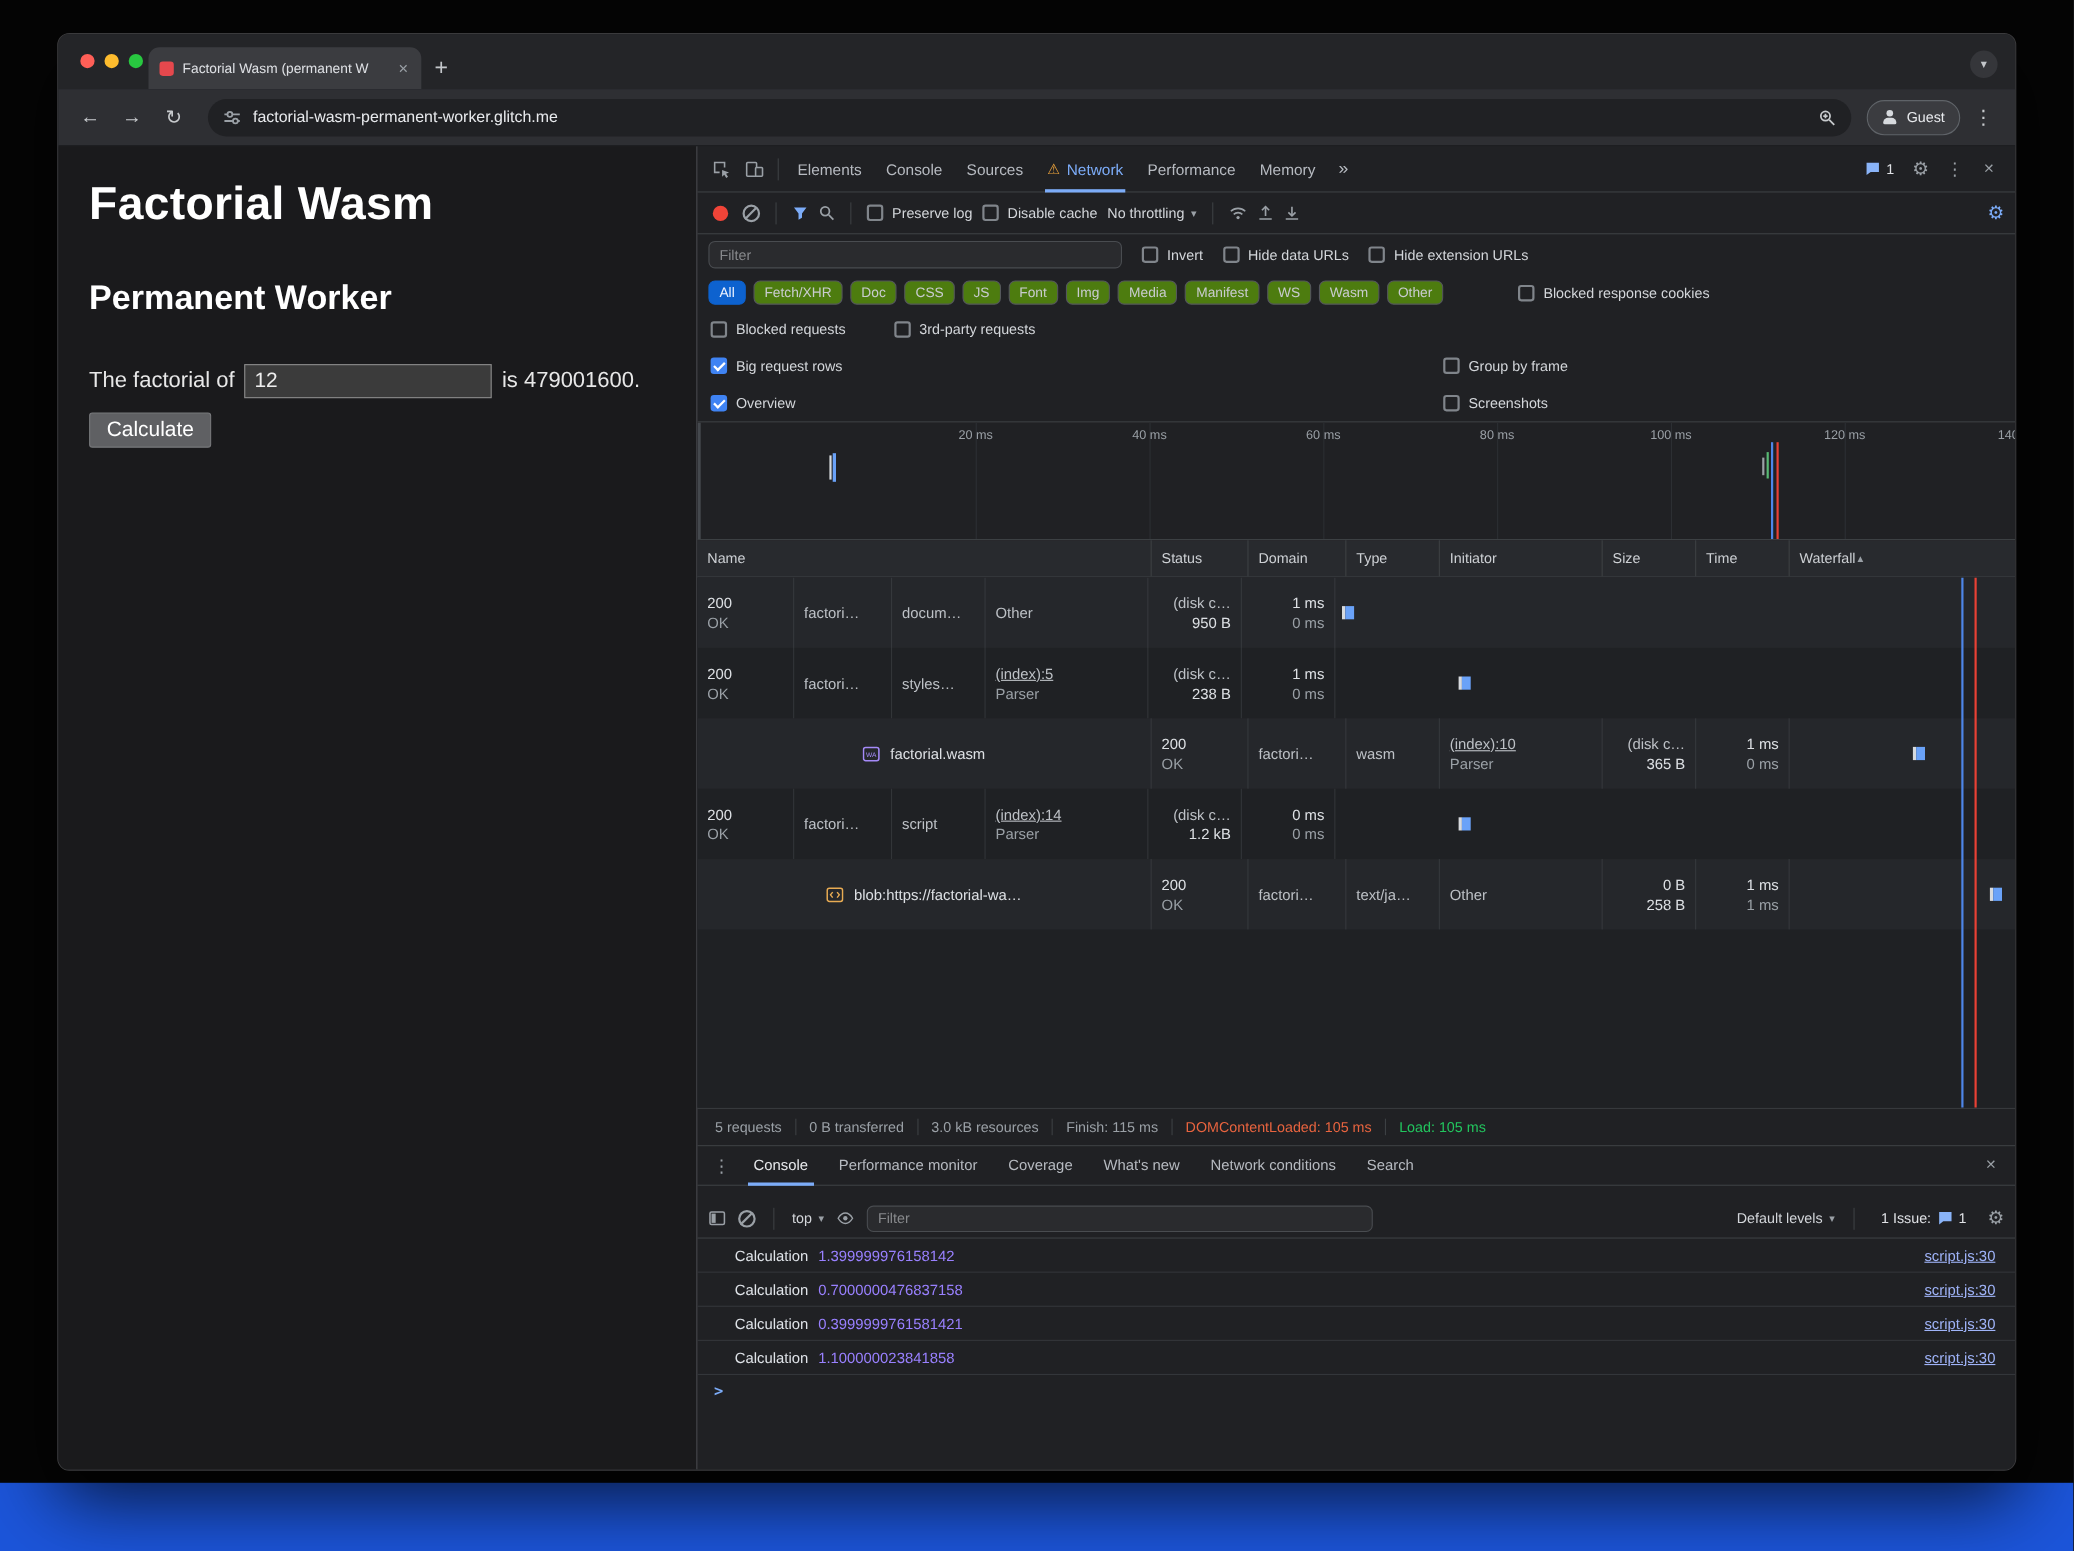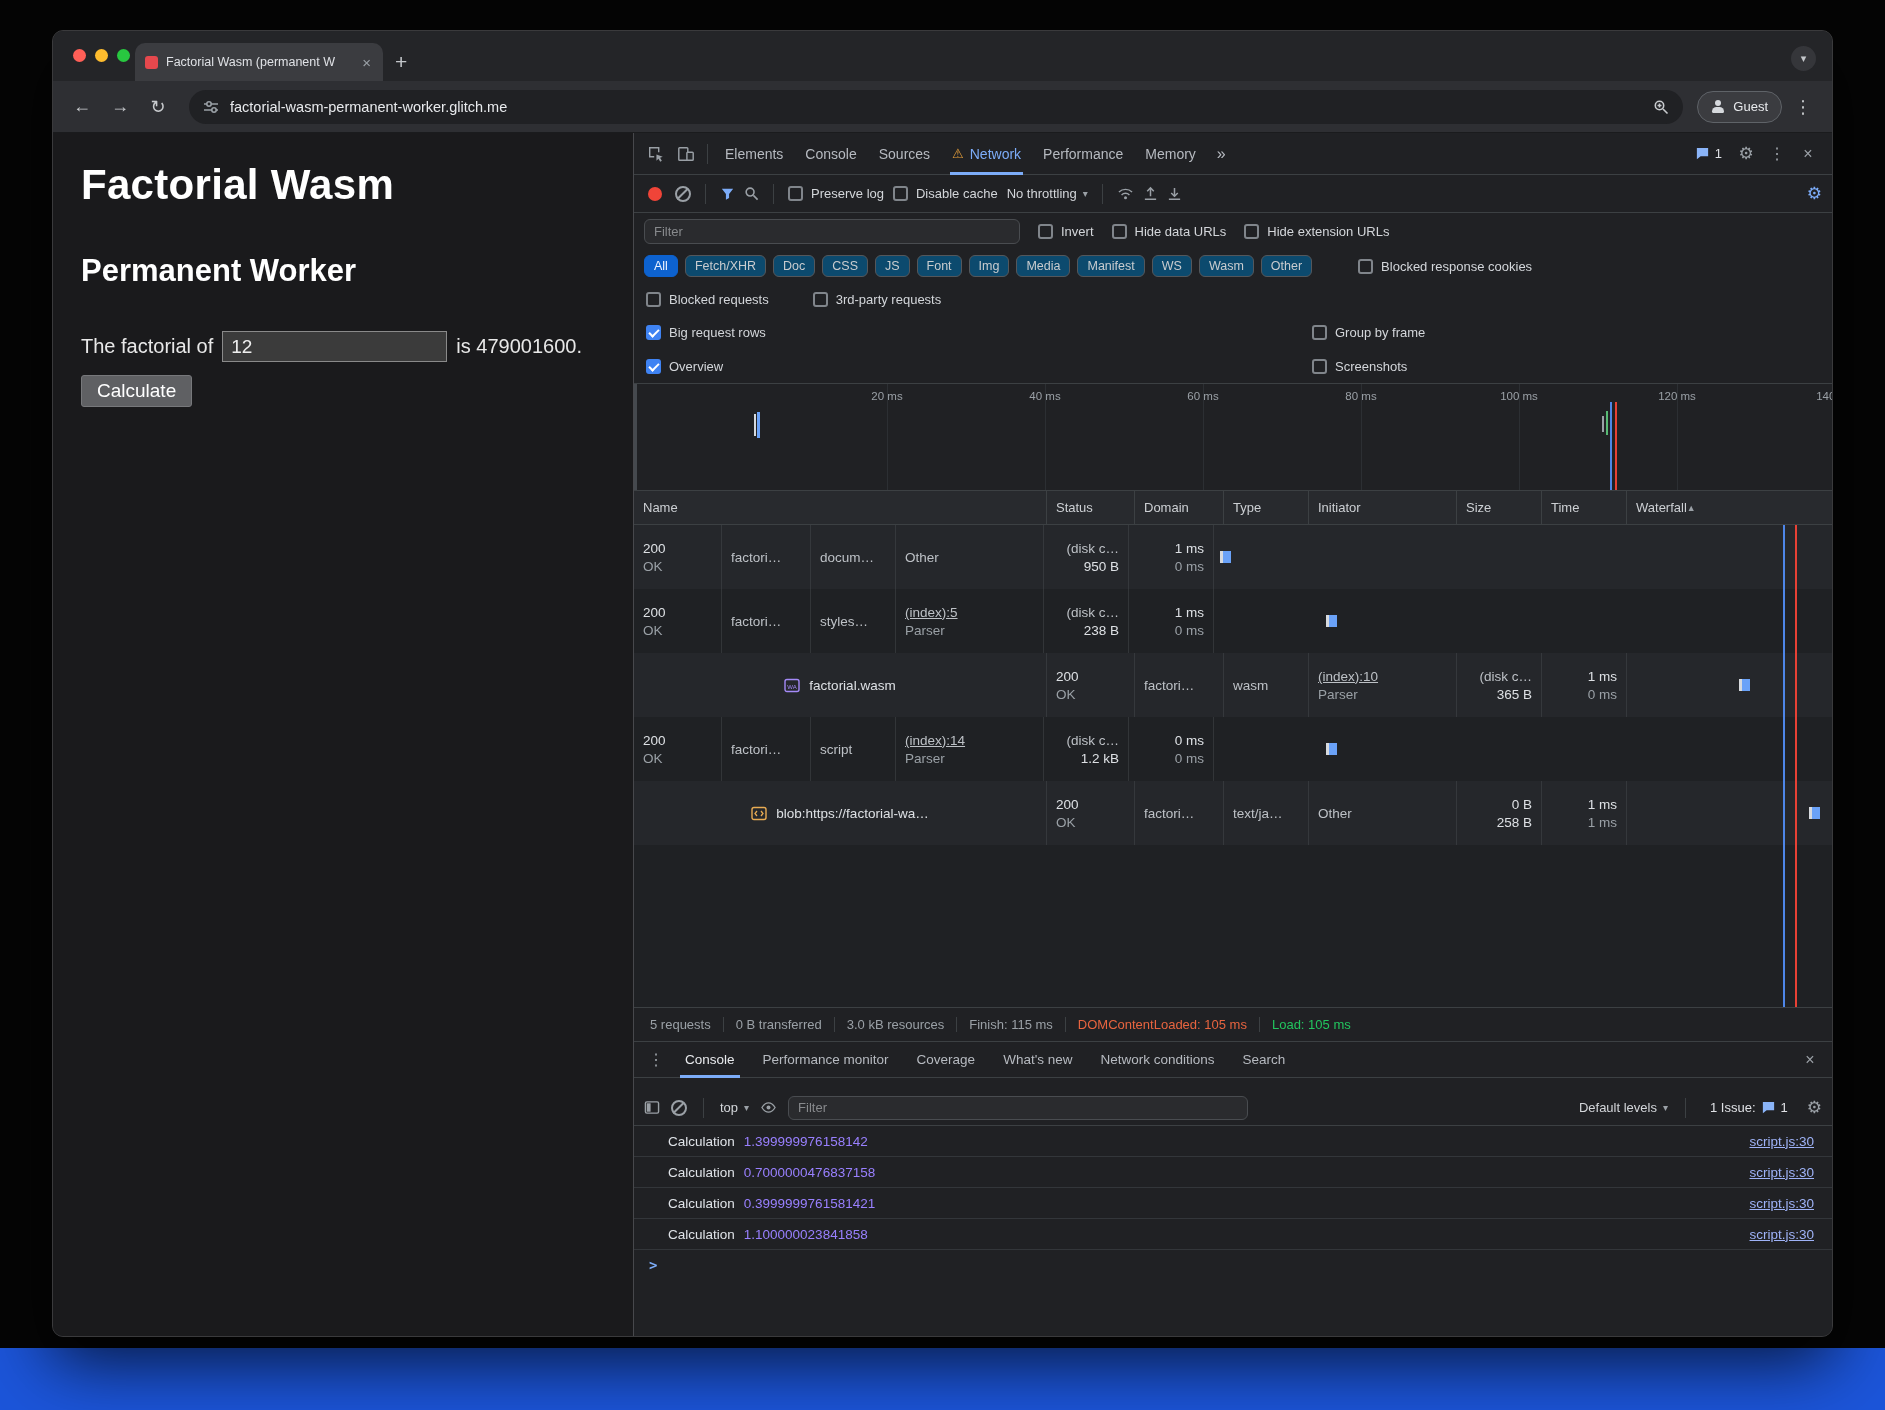--- a/index.html
+++ b/index.html
@@ -79,23 +79,23 @@
                         border:solid #fff; border-width:0 2px 2px 0; transform:rotate(45deg); }
   .dd { display:flex; align-items:center; gap:6px; color:#d3d6da; font-size:13px; white-space:nowrap; }
   .caret { font-size:10px; color:#9aa0a6; }
 
   .dt-filterrow { height:36px; display:flex; align-items:center; gap:18px; padding:0 10px; flex:0 0 auto; }
   .filterbox { width:376px; height:25px; background:#2a2b2e; border:1px solid #494c50; border-radius:6px;
                color:#dbe0e5; font-size:13px; padding:0 9px; font-family:inherit; flex:0 0 auto; }
   .filterbox::placeholder { color:#87898c; }
 
   .dt-chiprow { height:34px; display:flex; align-items:center; gap:7px; padding:0 10px; flex:0 0 auto; }
-  .chip { padding:3px 9px; border-radius:6px; background:#0c4a6e; border:1px solid #54575b; color:#c9cccf; font-size:12.5px; white-space:nowrap; }
+  .chip { padding:3px 9px; border-radius:6px; background:#4d7c0f; border:1px solid #54575b; color:#c9cccf; font-size:12.5px; white-space:nowrap; }
   .chip.sel { background:#0d62cf; border-color:#0d62cf; color:#eef3ff; }
-  .chiprow-cb { margin-left:20px;padding-left:19px; }
+  .chiprow-cb { margin-left:42px;padding-left:19px; }
 
   .dt-blockedrow { height:32px; display:flex; align-items:center; gap:44px; padding:0 12px; flex:0 0 auto; }
   .dt-tworow { height:34px; display:grid; grid-template-columns:666px auto; align-items:center; padding:0 12px; flex:0 0 auto; }
 
   .dt-timeline { height:108px; border-top:1px solid #3c4043; border-bottom:1px solid #3c4043; position:relative;
                  overflow:hidden; flex:0 0 auto; background:#202124; }
   .tl-label { position:absolute; top:6px; transform:translateX(-50%); color:#9aa0a6; font-size:11.5px; white-space:nowrap; }
   .tl-grid { position:absolute; top:0; bottom:0; width:1px; background:#2c2f33; }
   .tl-edge { position:absolute; left:0; top:0; bottom:0; width:3px; background:#45494e; }
   .tl-mark { position:absolute; }

